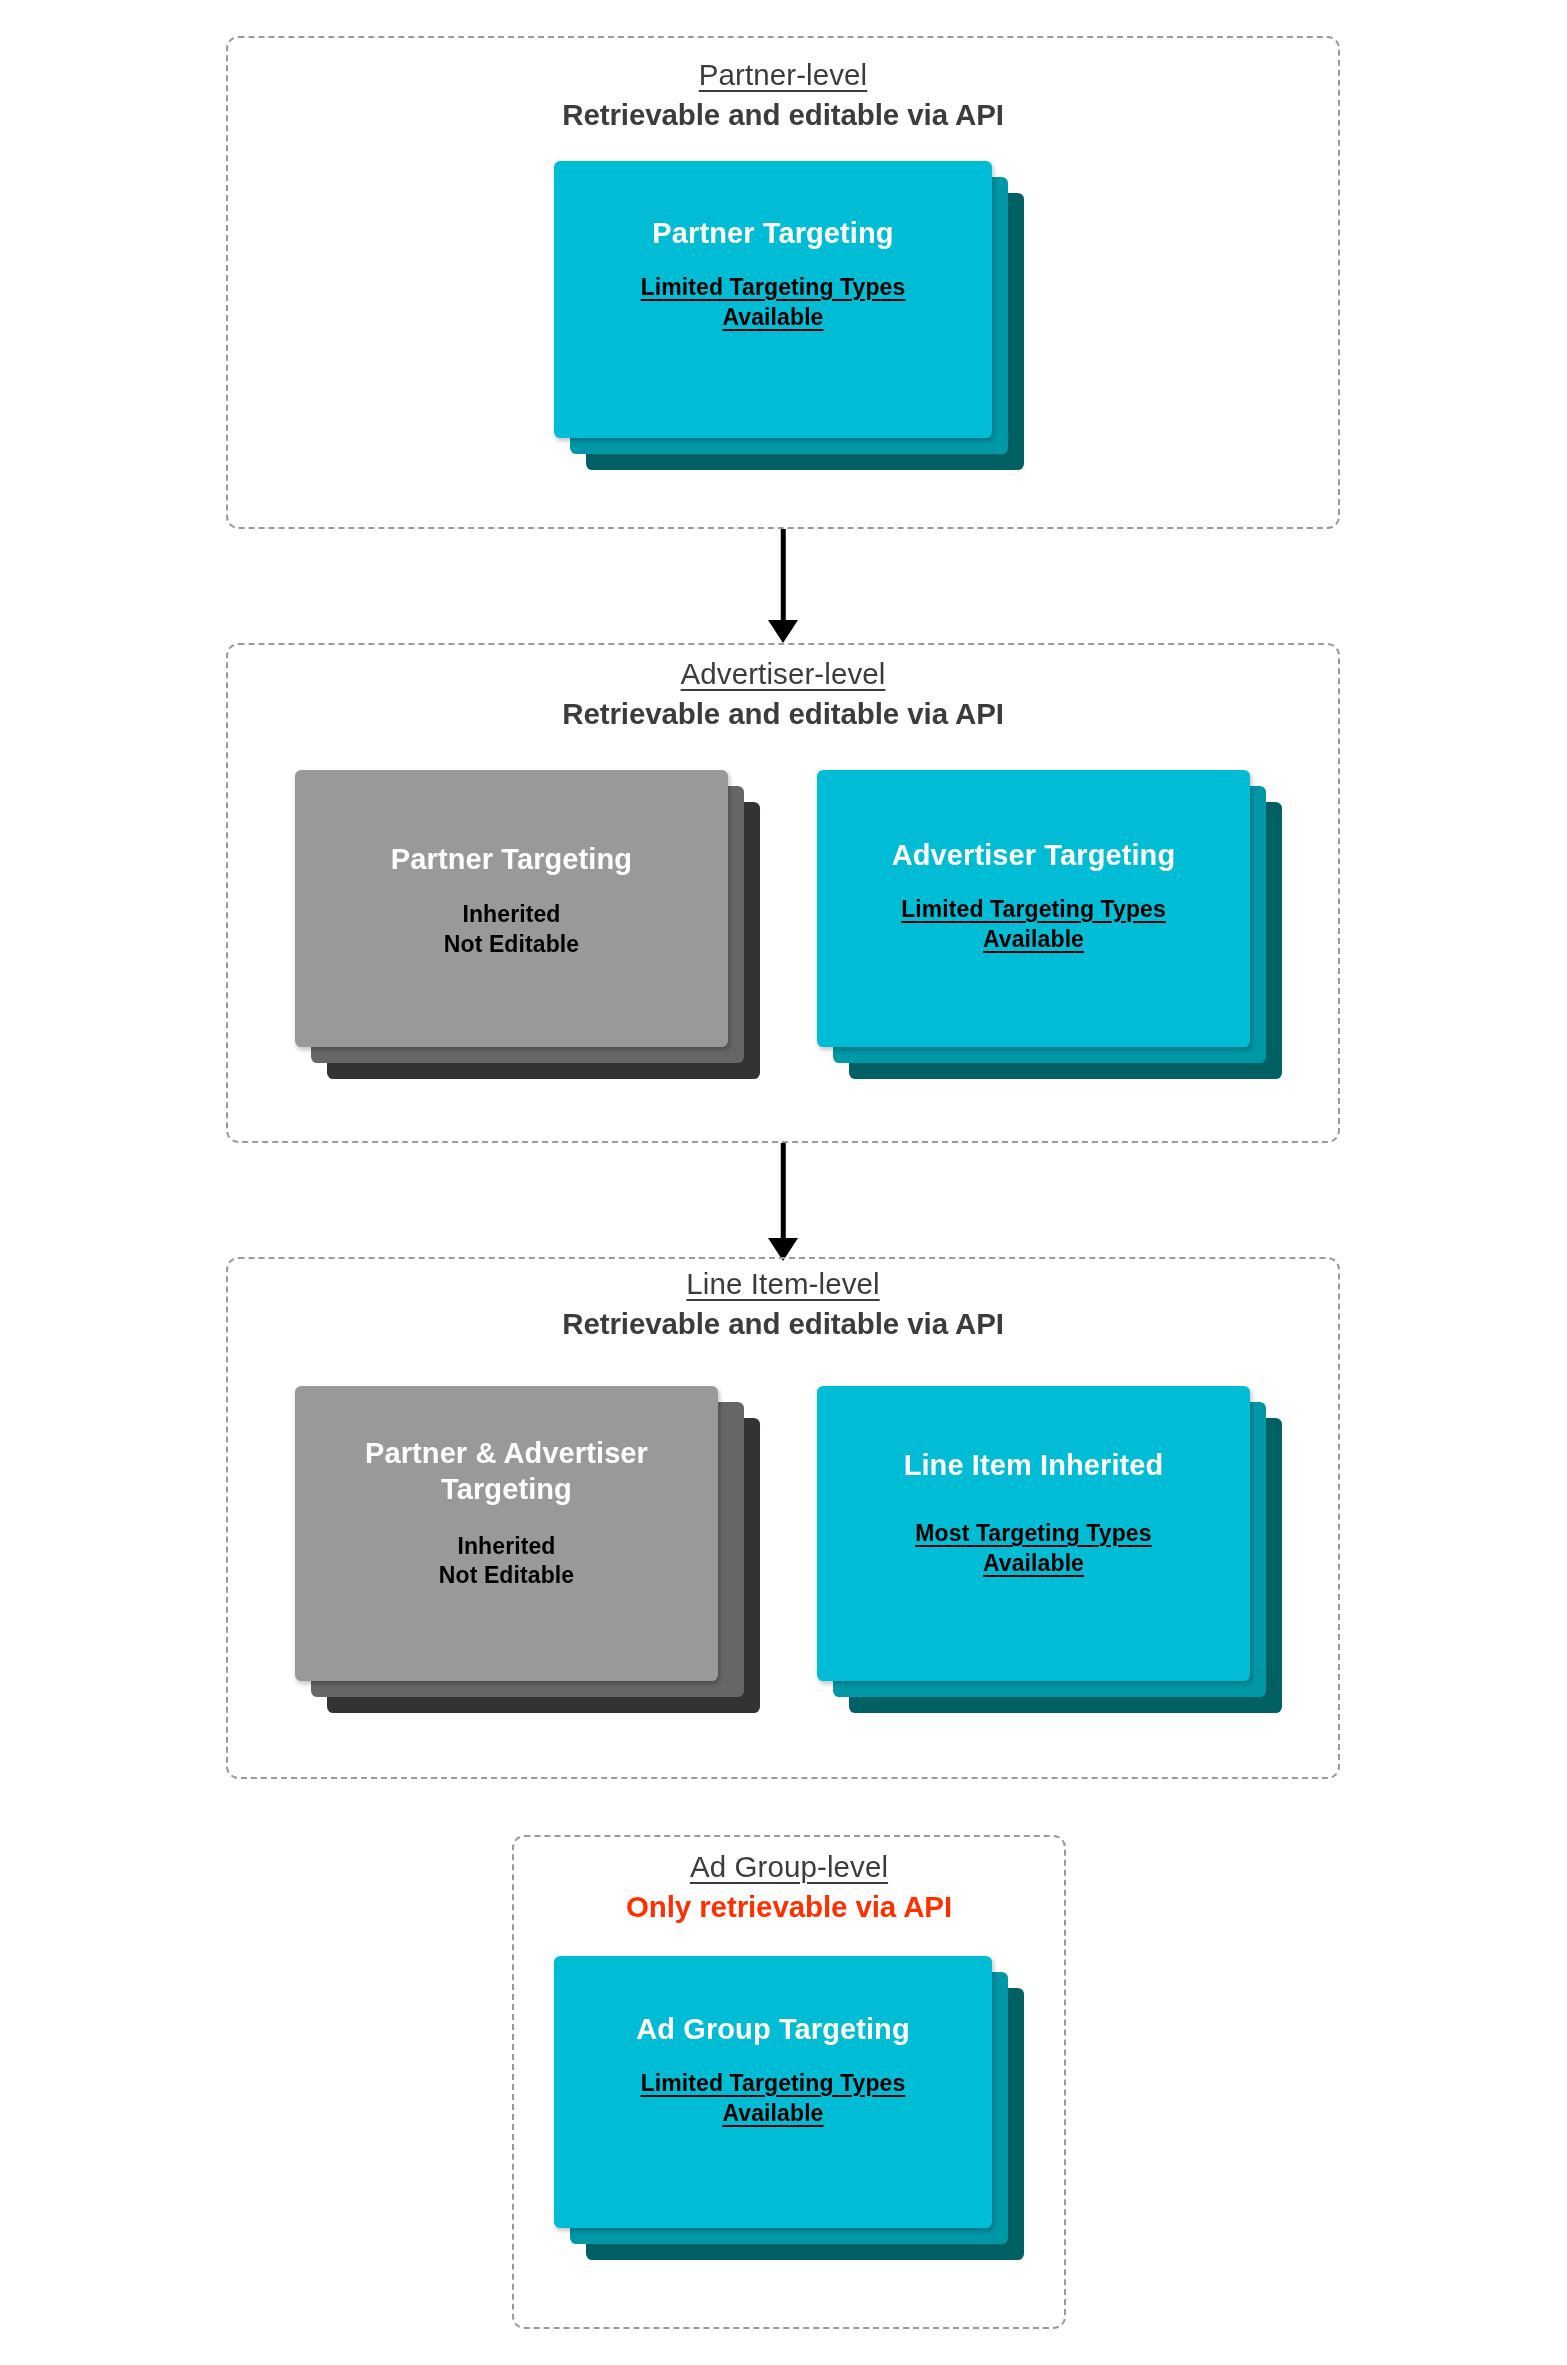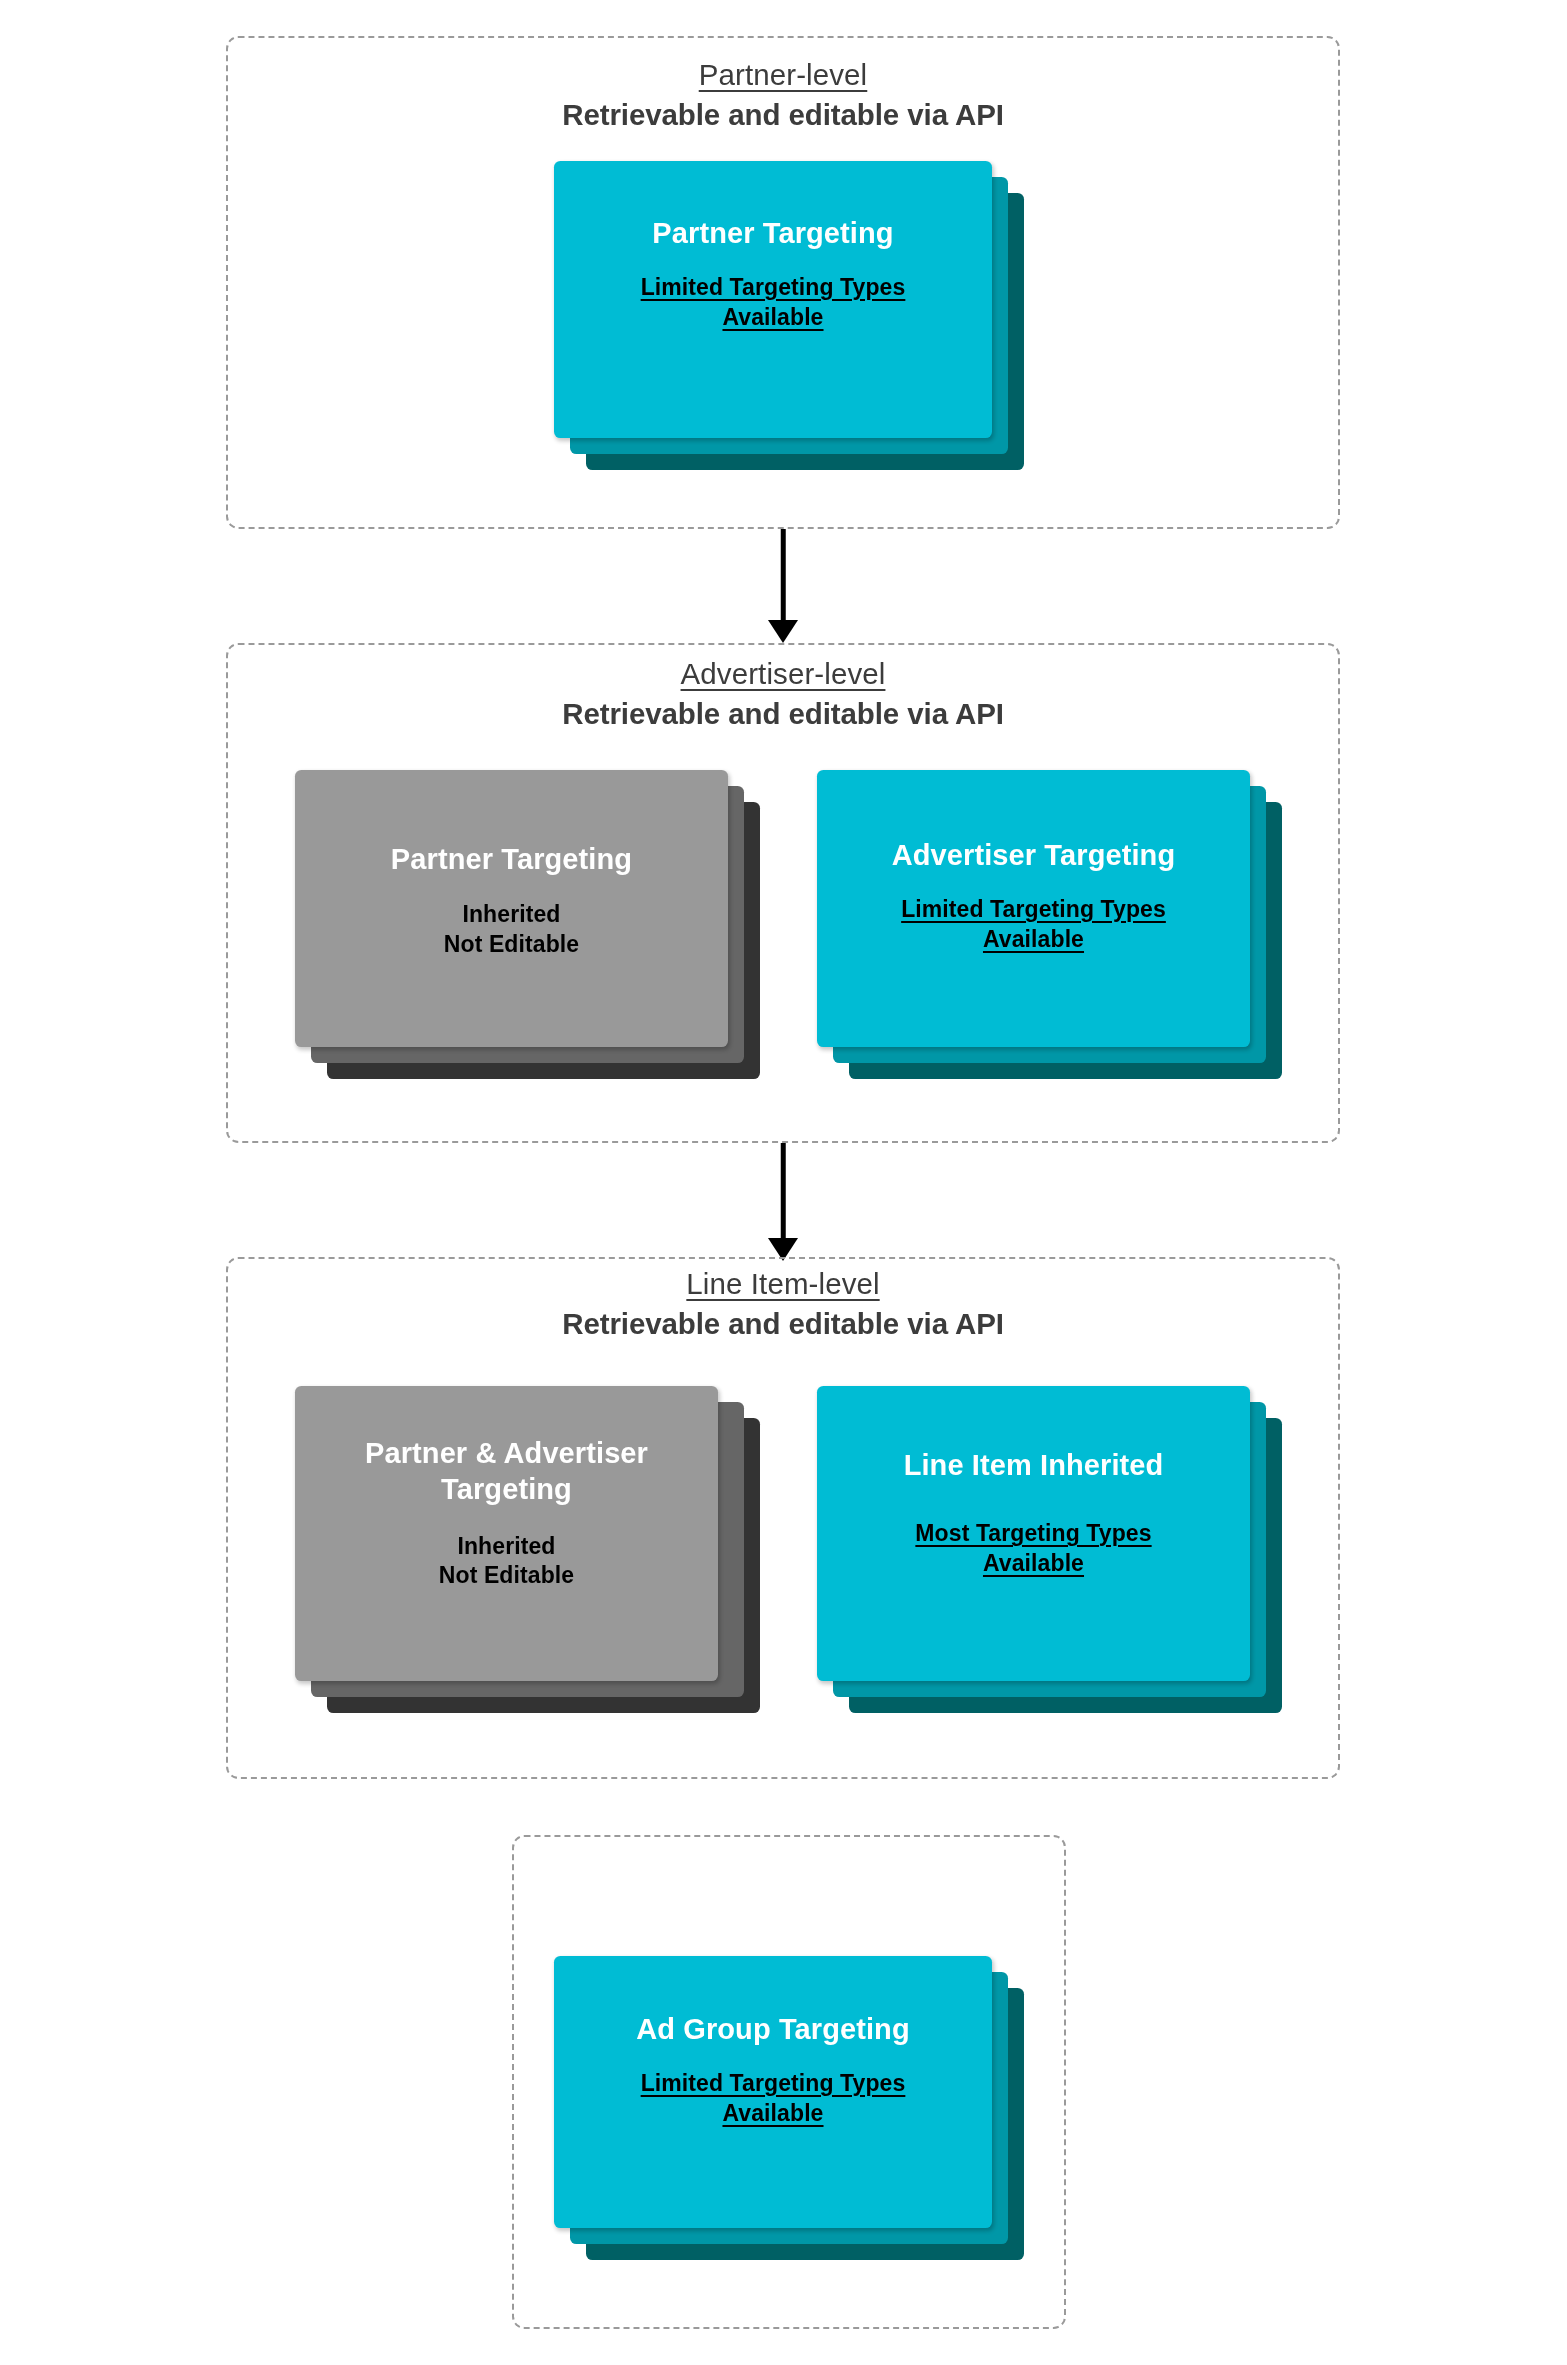--- a/index.html
+++ b/index.html
@@ -229,20 +229,24 @@
     <div class="card-layer back1" style="left:16px; top:16px; width:433px; height:295px;"></div>
     <div class="card-layer front">
       <div class="card-title" style="margin-top:61px;">Line Item Inherited</div>
       <div class="card-note link" style="margin-top:36px;">Most Targeting Types
 Available</div>
     </div>
   </div>
 
   <div class="level-box" style="left:512px; top:1835px; width:554px; height:494px;"></div>
 
+  <div class="level-head" style="left:512px; top:1849px; width:554px;">
+    <span class="level-title">Ad Group-level</span>
+    <span class="level-sub alert">Only retrievable via API</span>
+  </div>
 
   <div class="card-stack cyan" style="left:554px; top:1956px; width:438px; height:272px;">
     <div class="card-layer back2" style="left:32px; top:32px; width:438px; height:272px;"></div>
     <div class="card-layer back1" style="left:16px; top:16px; width:438px; height:272px;"></div>
     <div class="card-layer front">
       <div class="card-title" style="margin-top:55px;">Ad Group Targeting</div>
       <div class="card-note link" style="margin-top:21.4px;">Limited Targeting Types
 Available</div>
     </div>
   </div>

